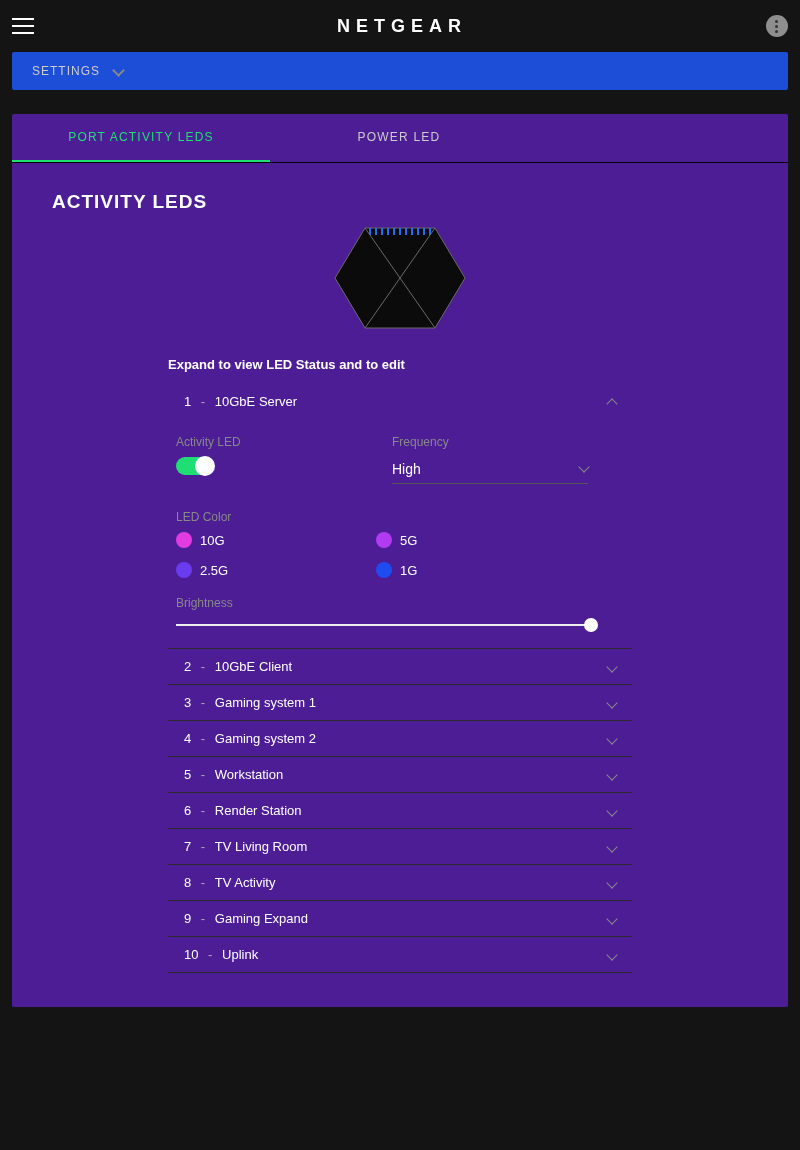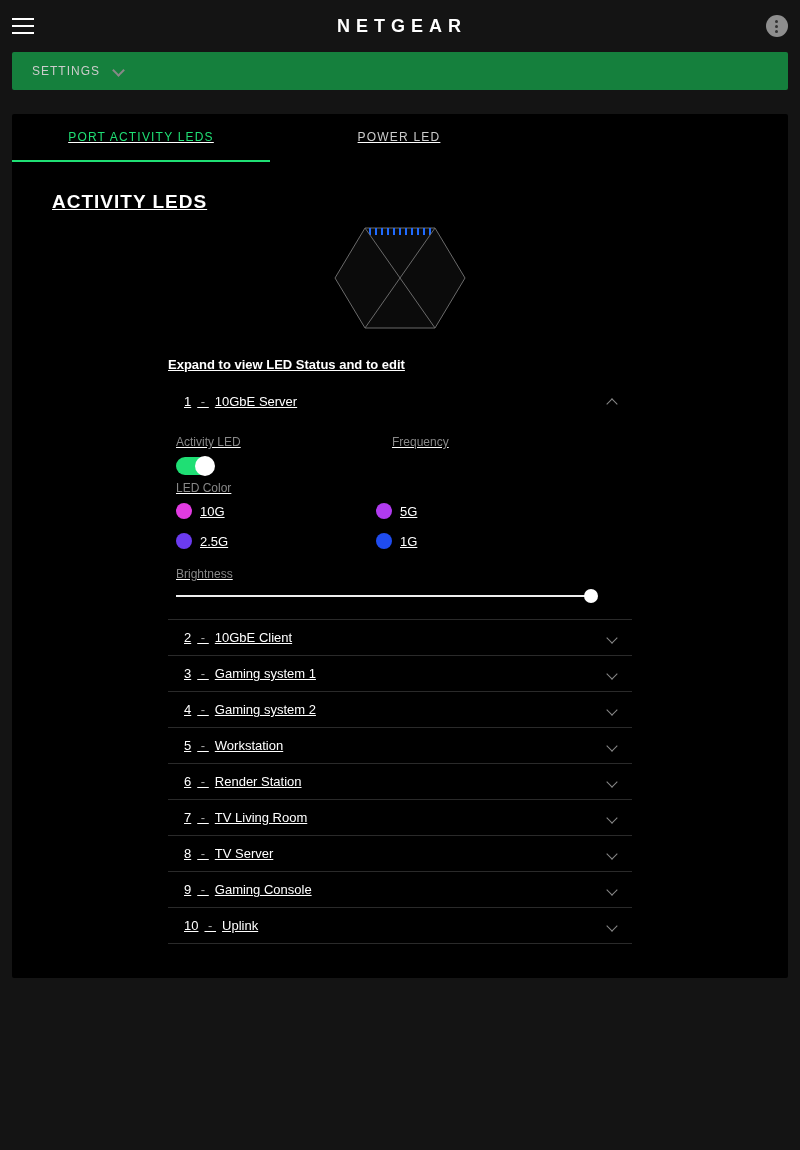--- a/index.html
+++ b/index.html
@@ -34,41 +34,40 @@
     font-size: 18px;
     text-align: center;
   }
   .kebab {
     width: 22px; height: 22px; border-radius: 50%; background: #8e8e8e;
     display: flex; flex-direction: column; align-items: center; justify-content: center; gap: 2px;
     cursor: pointer;
   }
   .kebab span { width: 3px; height: 3px; border-radius: 50%; background: #333; }
   .settings-bar {
-    background: #15803d;
+    background: #1d4ed8;
     margin: 0 12px;
     padding: 12px 20px;
     display: flex; align-items: center; gap: 14px;
     font-size: 12px; letter-spacing: 1px; color: #ccc;
     border-radius: 2px;
   }
   .chev-down {
     width: 10px; height: 10px; position: relative;
   }
   .chev-down::before {
     content: ""; position: absolute; left: 0; top: 0;
     width: 7px; height: 7px; border-right: 2px solid #888; border-bottom: 2px solid #888;
     transform: rotate(45deg);
   }
   .panel {
     margin: 24px 12px 10px 12px;
-    background: #000000;
+    background: #4c1d95;
     border-radius: 2px;
     padding-bottom: 24px;
-    text-decoration: underline;
   }
   .tabs {
     display: flex;
     border-bottom: 1px solid #000;
   }
   .tab {
     flex: 0 0 auto;
     padding: 16px 0;
     width: 258px;
     text-align: center;
@@ -123,21 +122,21 @@
     content: ""; position: absolute; right: -1px; top: -1px; width: 20px; height: 20px; border-radius: 50%; background: #fff;
   }
   .freq-select {
     display: flex; justify-content: space-between; align-items: center;
     border-bottom: 1px solid #555;
     padding: 4px 0 6px 0;
     width: 196px;
     font-size: 14px;
     cursor: pointer;
   }
-  .colors-block { grid-column: 1 / span 2; margin-top: 6px; }
+  .colors-block { grid-column: 1 / span 2; margin-top: 26px; }
   .color-grid {
     display: grid; grid-template-columns: 200px 200px; row-gap: 14px;
     margin-top: 8px;
   }
   .color-item { display: flex; align-items: center; gap: 8px; font-size: 13px; cursor: pointer; }
   .swatch { width: 16px; height: 16px; border-radius: 50%; }
   .brightness-block { grid-column: 1 / span 2; margin-top: 18px; }
   .slider {
     position: relative; width: 420px; height: 14px; margin-top: 6px;
   }
@@ -225,20 +224,24 @@
         <span class="chev-sm up"></span>
       </div>
       <div class="expanded">
         <div class="exp-grid">
           <div>
             <div class="field-label">Activity LED</div>
             <div class="toggle"></div>
           </div>
           <div>
             <div class="field-label">Frequency</div>
+            <div class="freq-select">
+              <span>High</span>
+              <span class="chev-sm" style="margin-bottom:4px;"></span>
+            </div>
           </div>
           <div class="colors-block">
             <div class="field-label">LED Color</div>
             <div class="color-grid">
               <div class="color-item">
                 <span class="swatch" style="background:#e23be2"></span>
                 <span>10G</span>
               </div>
               <div class="color-item">
                 <span class="swatch" style="background:#b13bf0"></span>
@@ -309,29 +312,29 @@
           <span>7</span>
           <span class="sep">&nbsp;-&nbsp;</span>
           <span>TV Living Room</span>
         </span>
         <span class="chev-sm"></span>
       </div>
       <div class="port-row">
         <span class="namewrap">
           <span>8</span>
           <span class="sep">&nbsp;-&nbsp;</span>
-          <span>TV Server</span>
+          <span>TV Activity</span>
         </span>
         <span class="chev-sm"></span>
       </div>
       <div class="port-row">
         <span class="namewrap">
           <span>9</span>
           <span class="sep">&nbsp;-&nbsp;</span>
-          <span>Gaming Console</span>
+          <span>Gaming Expand</span>
         </span>
         <span class="chev-sm"></span>
       </div>
       <div class="port-row">
         <span class="namewrap">
           <span>10</span>
           <span class="sep">&nbsp;-&nbsp;</span>
           <span>Uplink</span>
         </span>
         <span class="chev-sm"></span>

